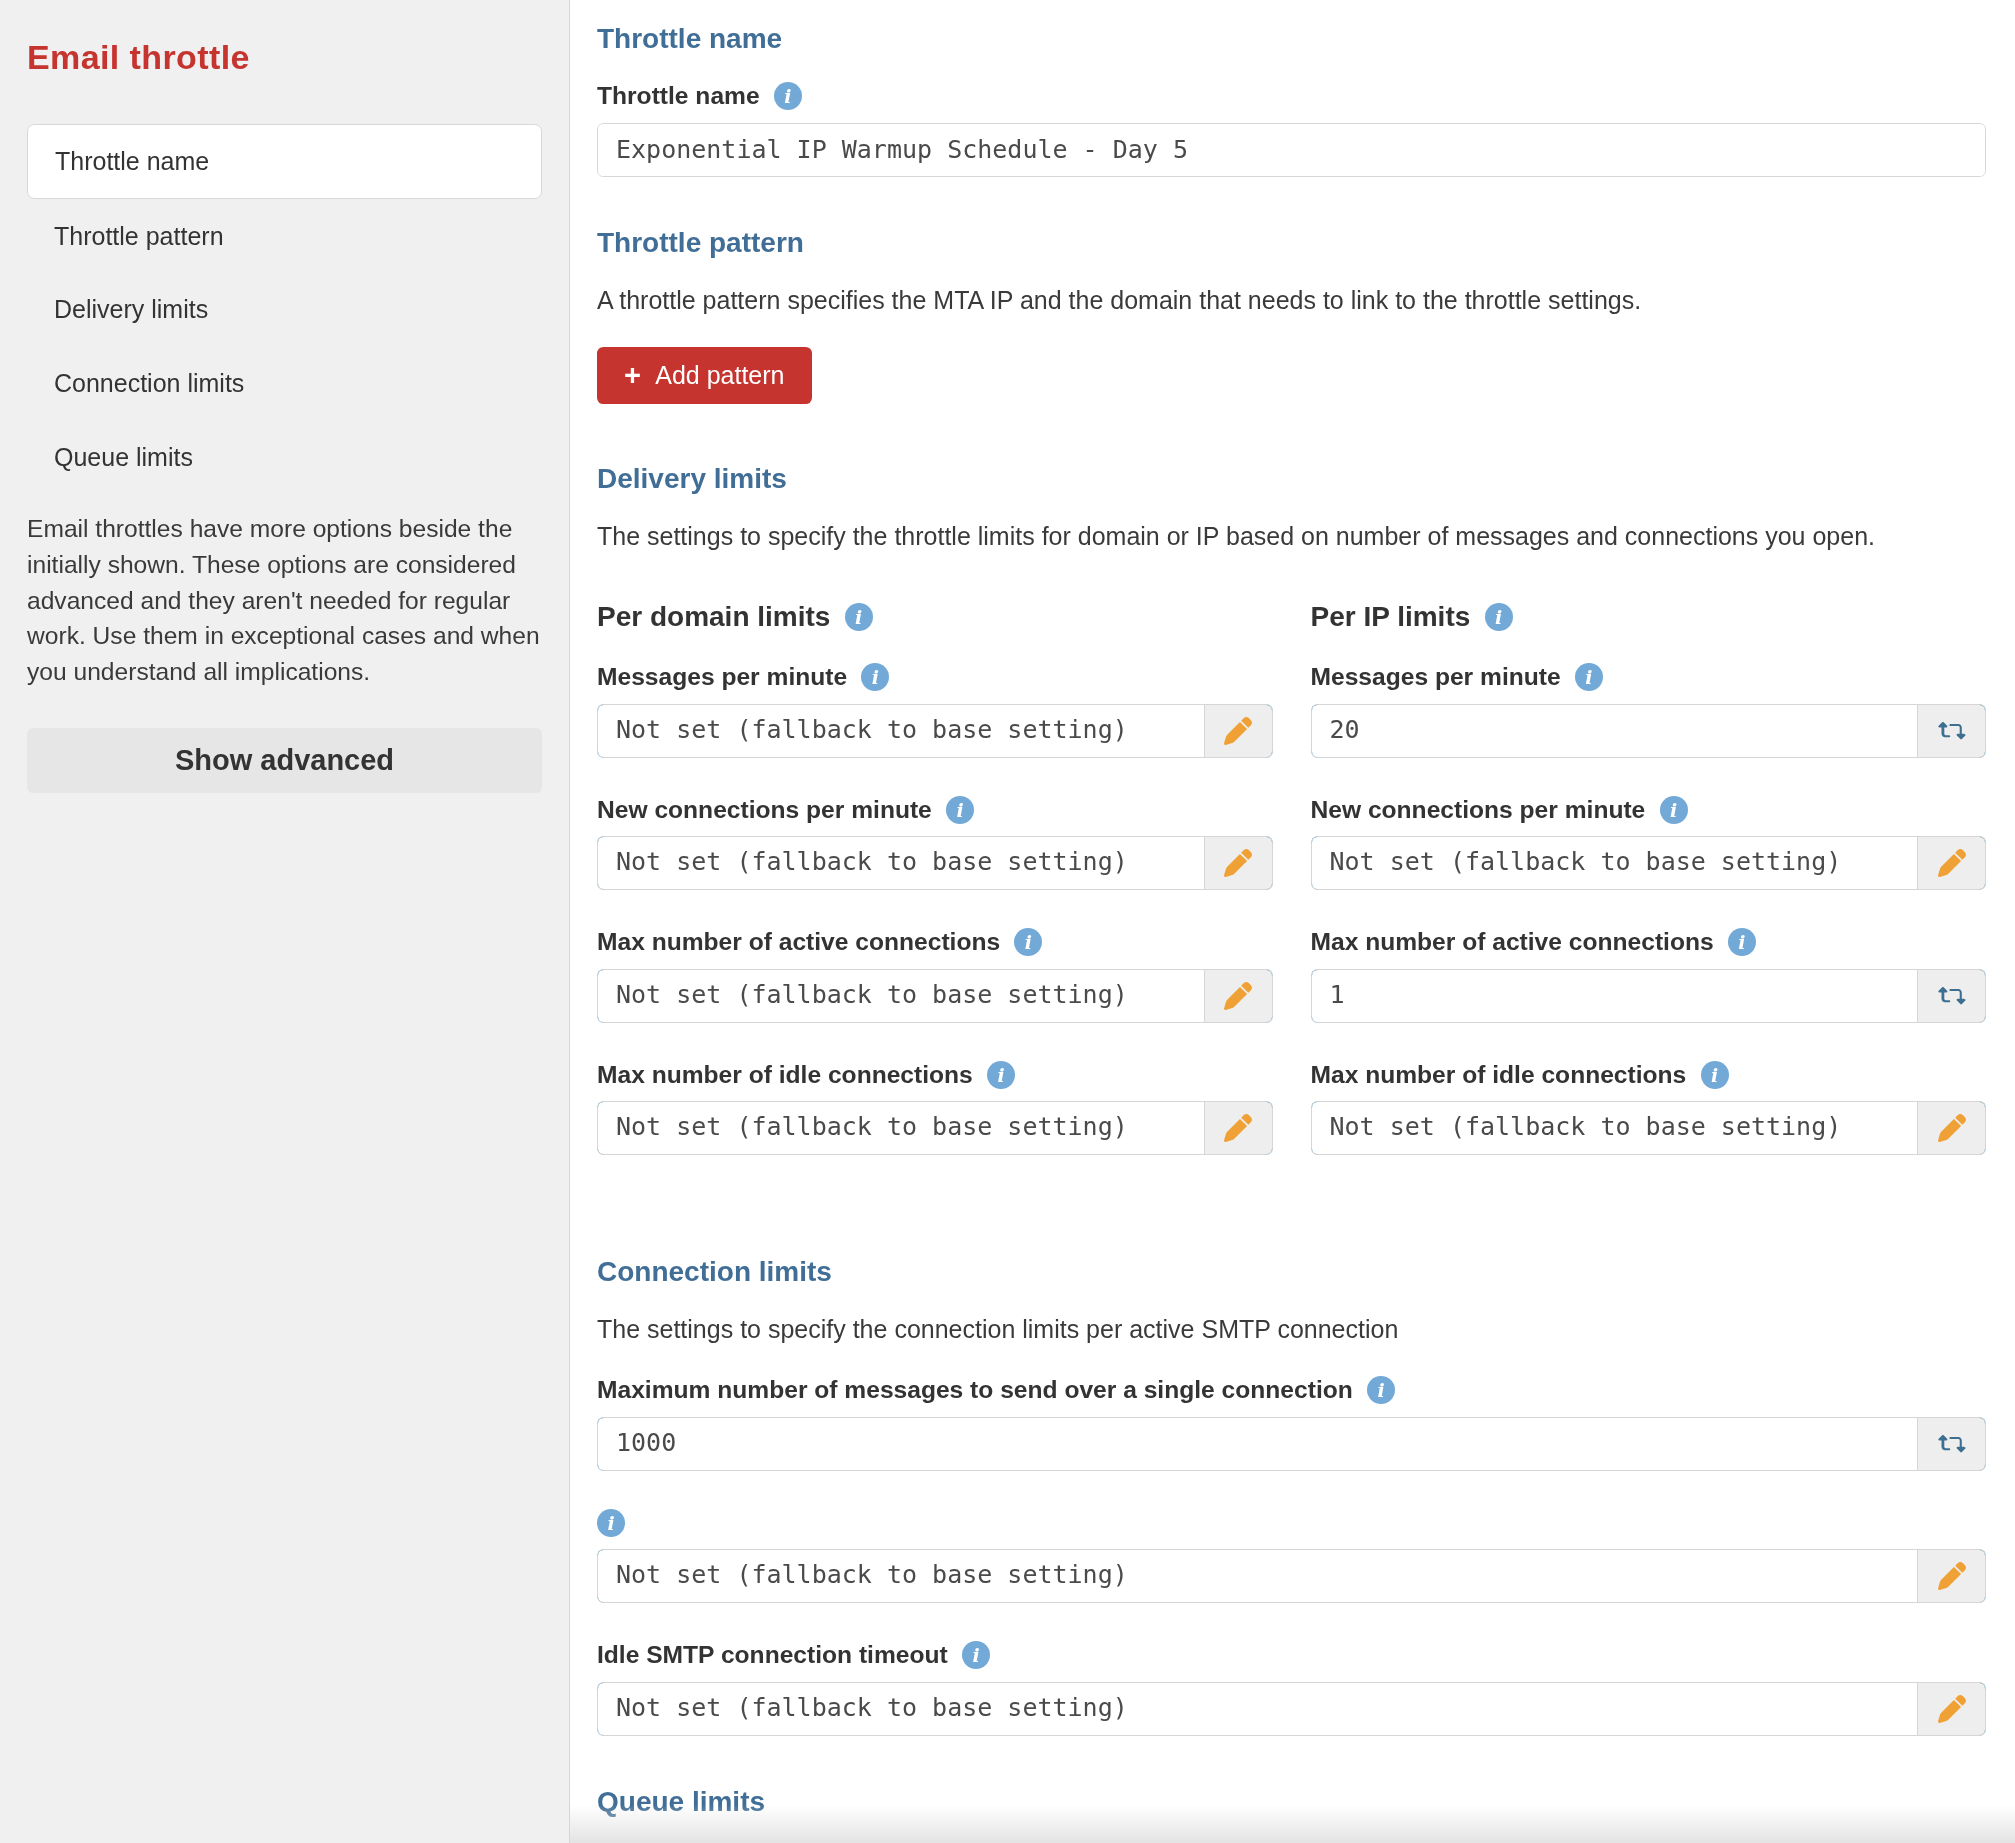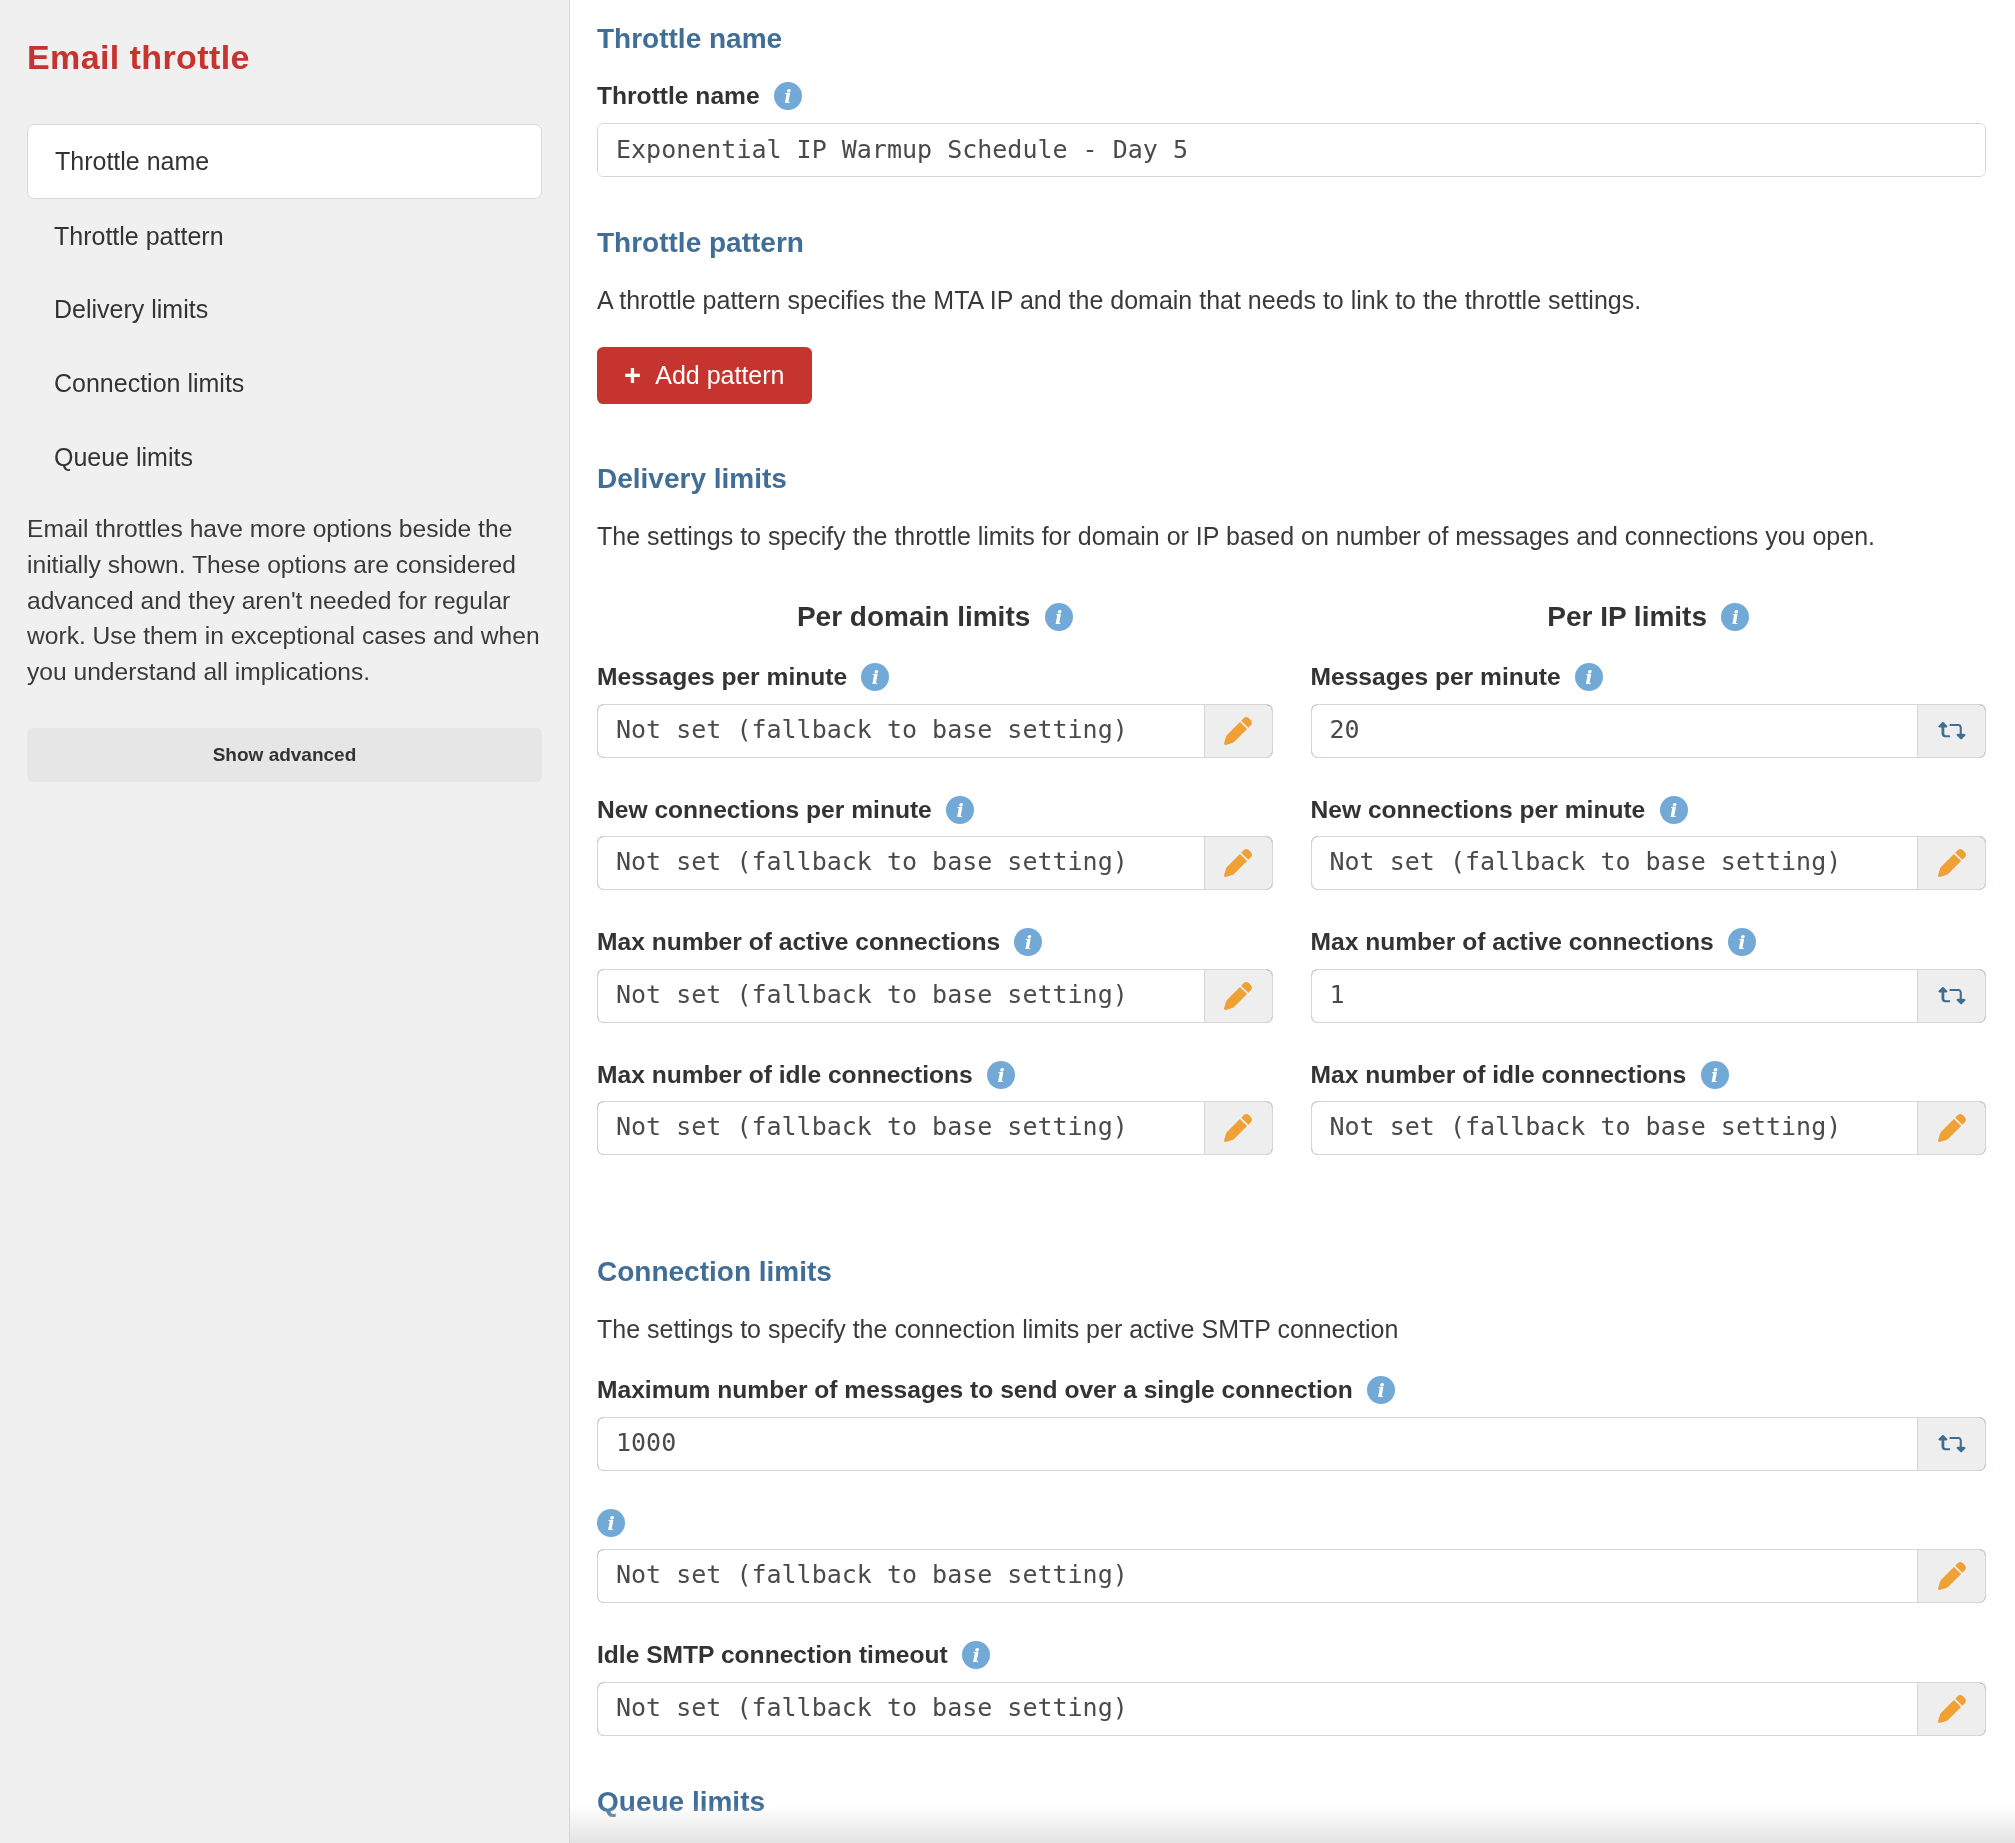--- a/index.html
+++ b/index.html
@@ -63,21 +63,21 @@
   .sidebar .note {
     margin-top: 17px;
     font-size: 24.6px;
     line-height: 1.45;
     color: #3a3a3a;
   }
   .btn-advanced {
     margin-top: 38px;
     background: #e6e6e6;
     color: #333;
-    font-size: 19px;
+    font-size: 29px;
     font-weight: bold;
     padding: 16px 0;
     text-align: center;
   }
   
   .main {
     flex: 1;
     padding: 23px 29px 0 27px;
     position: relative;
   }
@@ -177,21 +177,20 @@
     margin-top: 50px;
   }
   h3.col-heading {
     font-size: 28px;
     font-weight: bold;
     color: #333;
     display: flex;
     align-items: center;
     gap: 14.3px;
     margin-bottom: 30px;
-    justify-content: center;
   }
   .bottom-fade {
     position: absolute;
     left: 0; right: 0; bottom: 0;
     height: 38px;
     background: linear-gradient(to bottom, rgba(232,232,232,0), #e3e3e3);
     pointer-events: none;
   }
 </style>
 </head>

